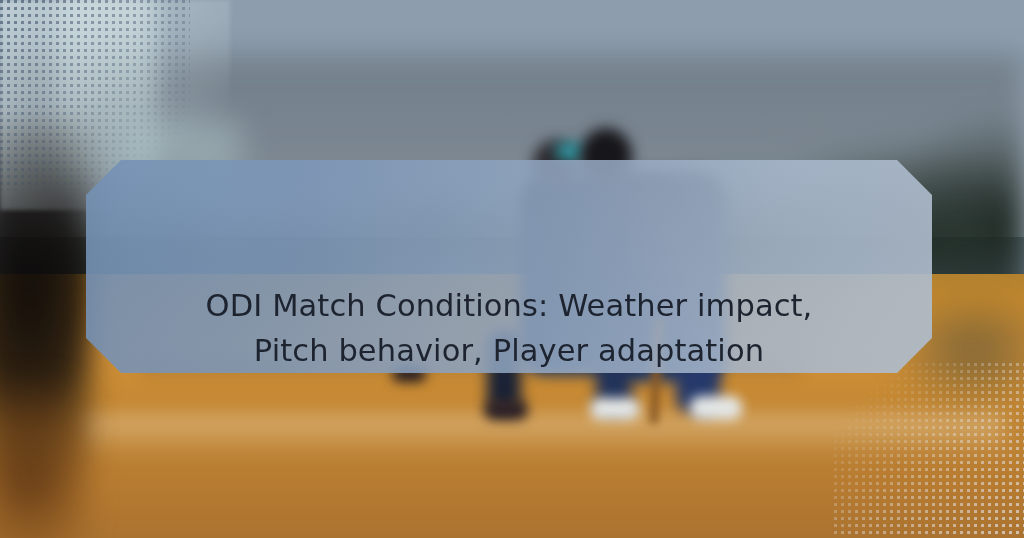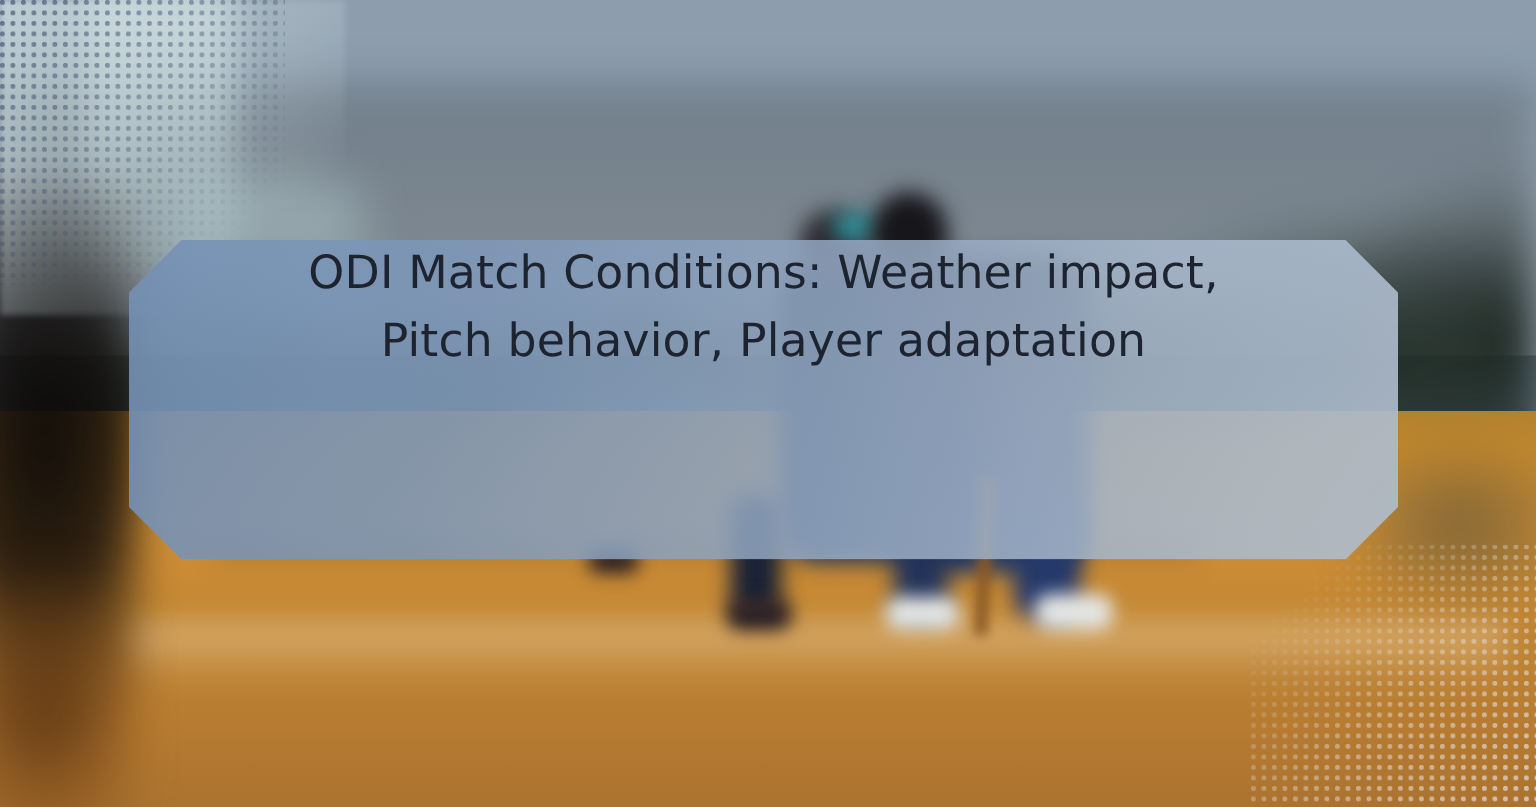--- a/index.html
+++ b/index.html
@@ -256,21 +256,21 @@
         rgba(116,144,180,0.90) 0%,
         rgba(126,152,185,0.88) 26%,
         rgba(146,166,192,0.87) 55%,
         rgba(166,182,202,0.88) 78%,
         rgba(176,190,207,0.90) 100%);
     -webkit-clip-path: polygon(35px 0, calc(100% - 35px) 0, 100% 35px, 100% calc(100% - 35px),
                                calc(100% - 35px) 100%, 35px 100%, 0 calc(100% - 35px), 0 35px);
     clip-path: polygon(35px 0, calc(100% - 35px) 0, 100% 35px, 100% calc(100% - 35px),
                        calc(100% - 35px) 100%, 35px 100%, 0 calc(100% - 35px), 0 35px);
     display: flex;
-    align-items: flex-start;
+    align-items: flex-end;
     justify-content: center;
     box-sizing: border-box;
     padding: 0 56px;
   }
 
   .banner-title {
     margin: 0;
     text-align: center;
     font-size: 30.5px;
     line-height: 45px;

